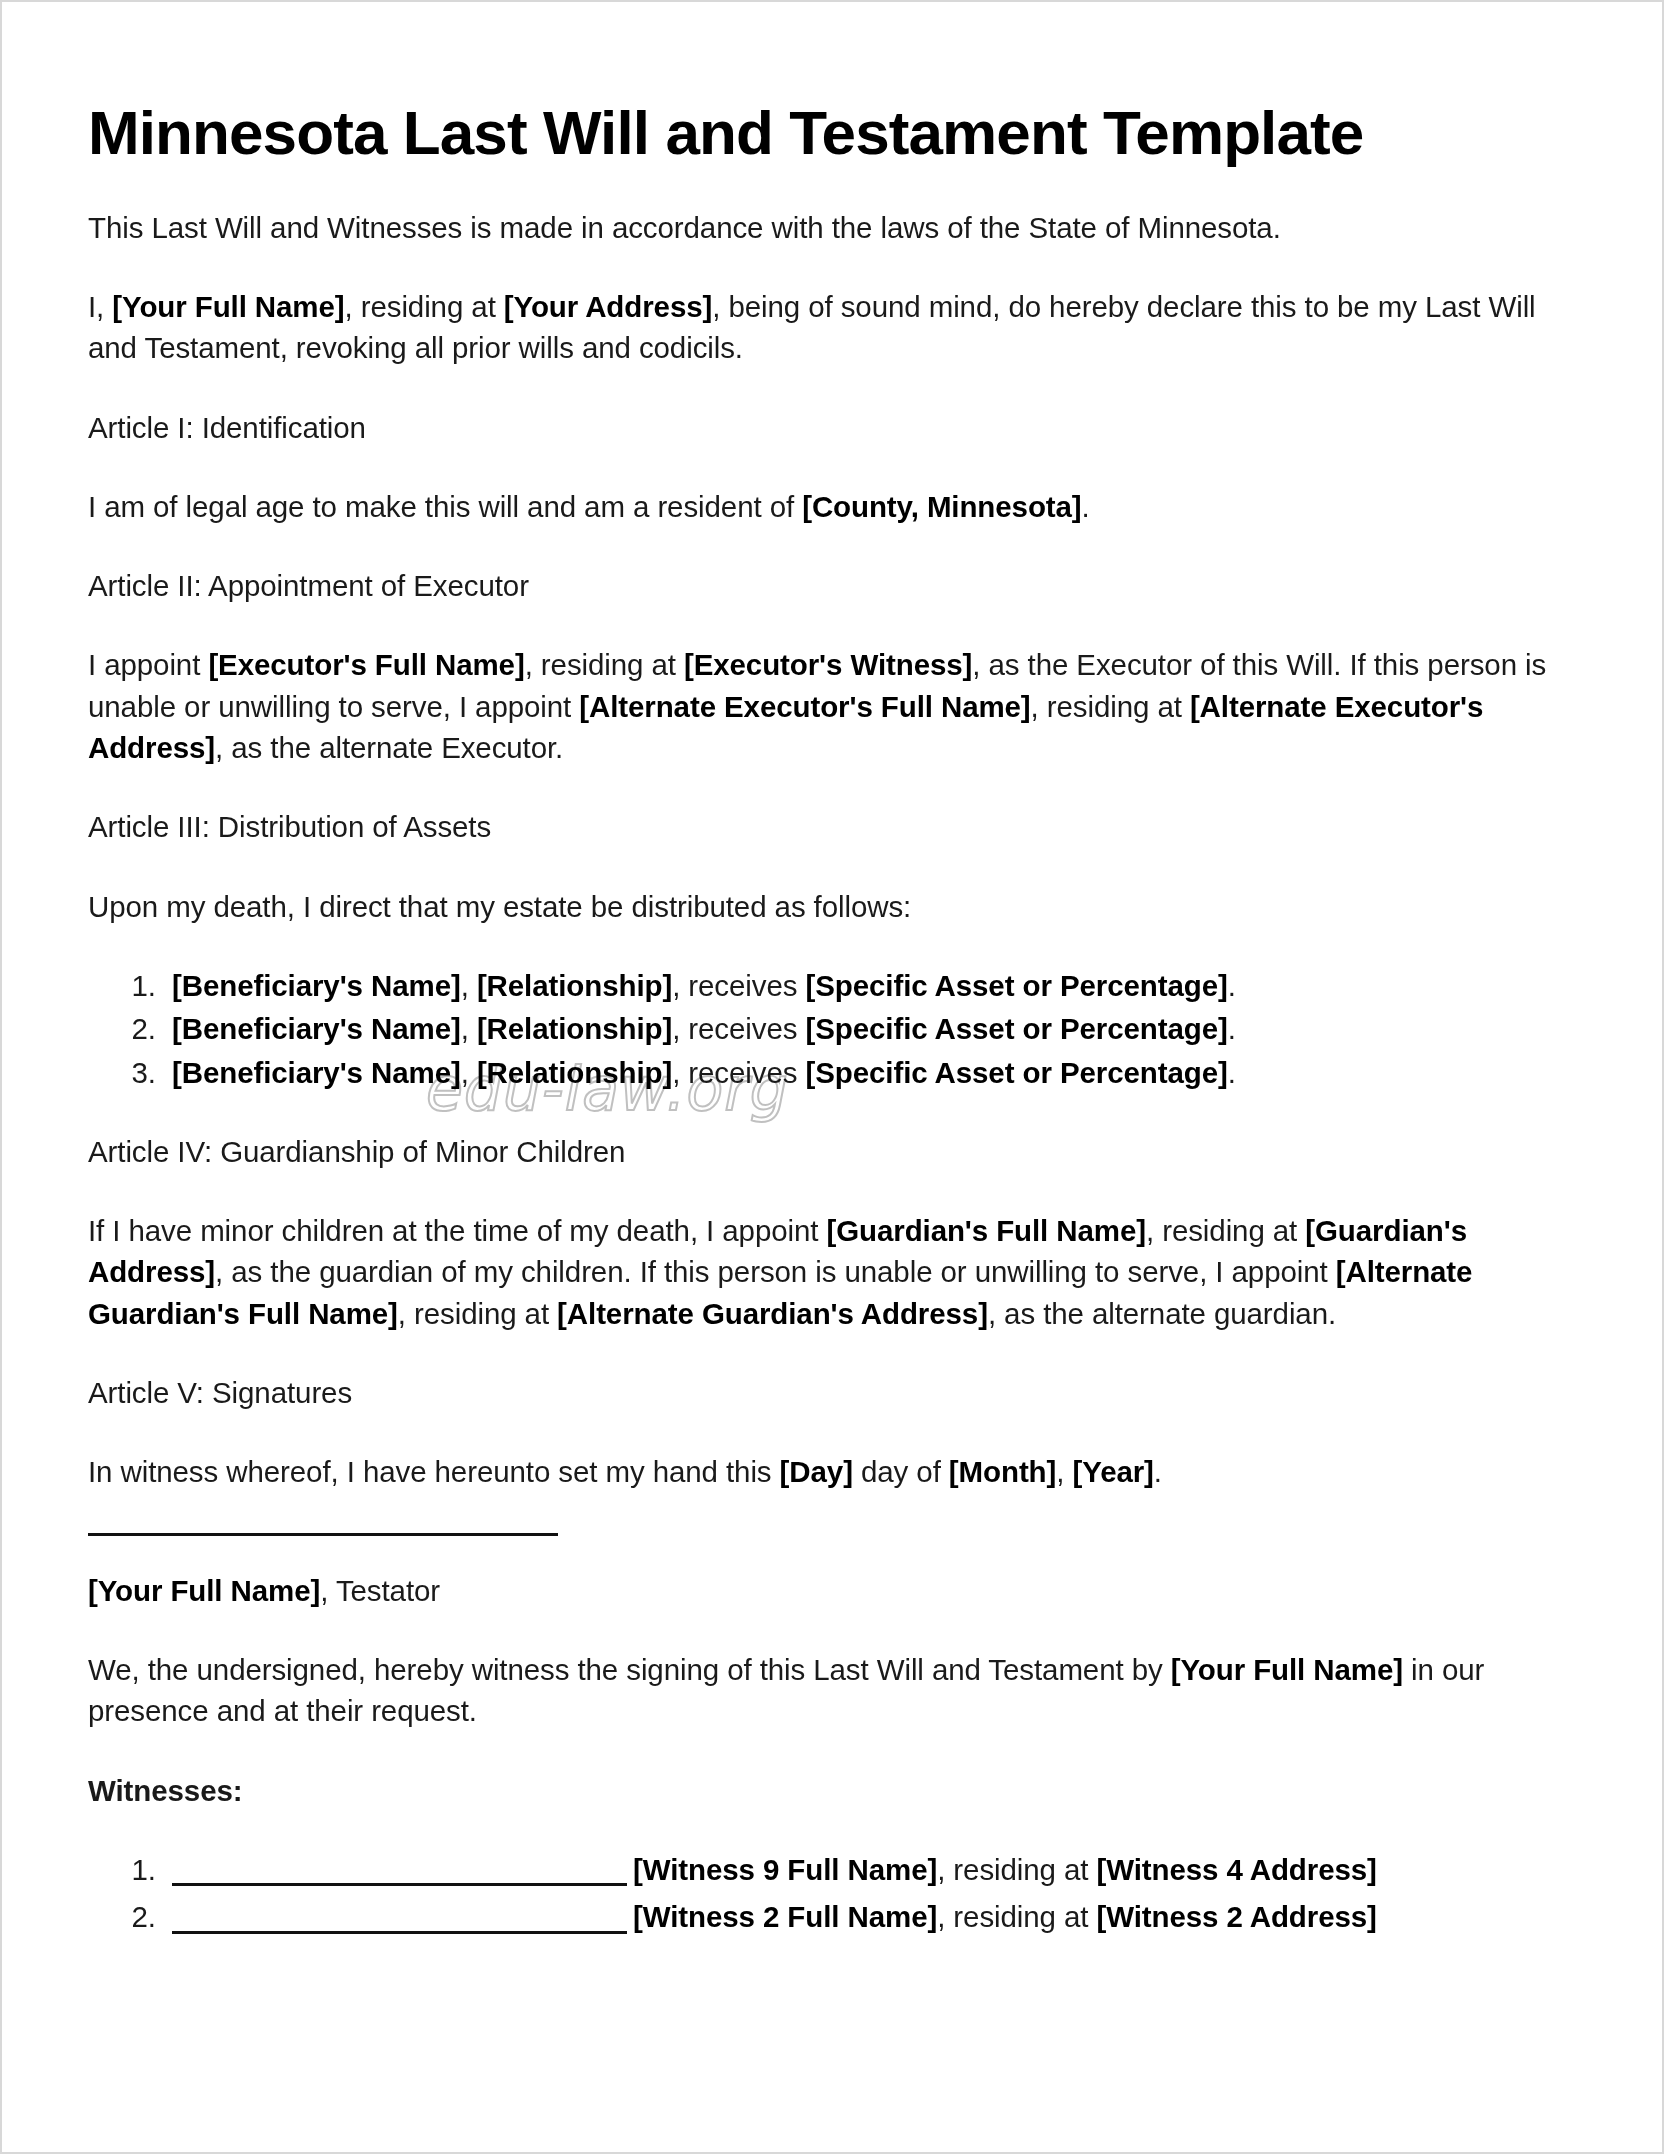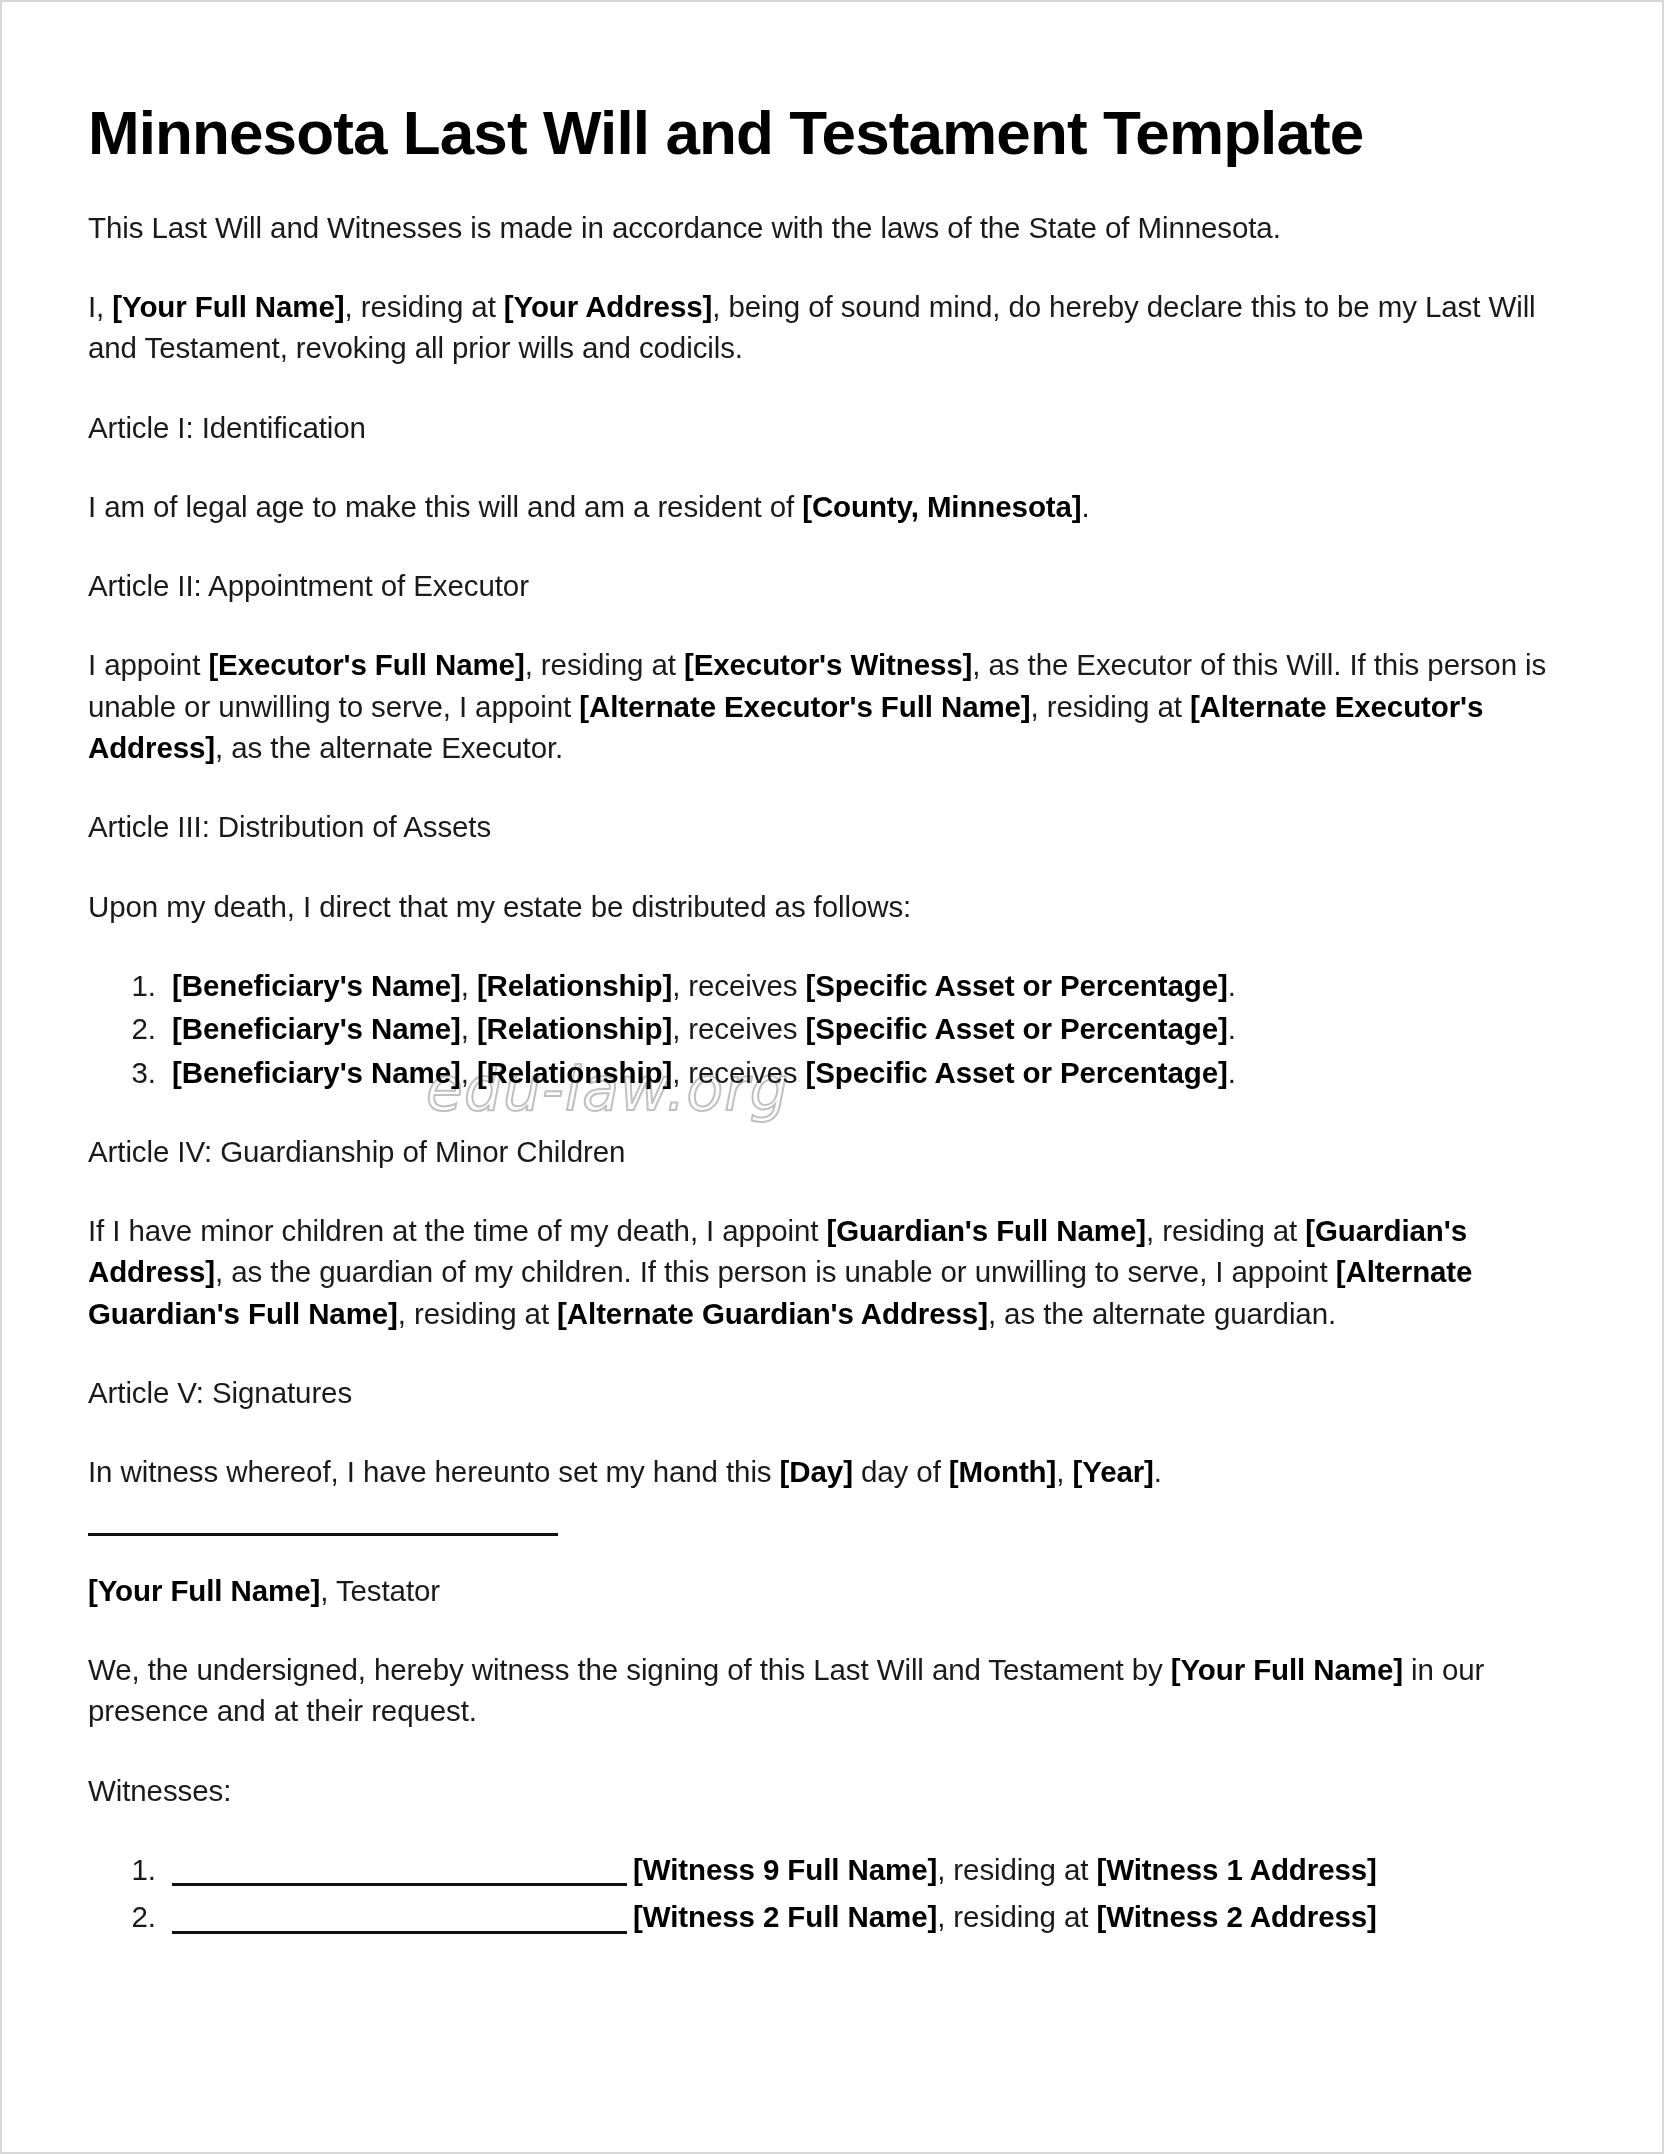--- a/index.html
+++ b/index.html
@@ -88,21 +88,21 @@
     font-size: 60px;
     letter-spacing: 1px;
     color: transparent;
     -webkit-text-stroke: 2px rgba(140,140,140,0.55);
     font-family: "DejaVu Sans", sans-serif;
     white-space: nowrap;
     pointer-events: none;
     user-select: none;
     font-style: italic;
   }
-  .sp-small { margin-bottom: 34px; }
+  .sp-small { margin-bottom: 34px; font-weight: bold; }
 </style>
 </head>
 <body>
 
 <div class="page">
 
   <div class="watermark">edu-law.org</div>
 
   <div class="content">
 
@@ -140,18 +140,18 @@
 
     <div class="sigline"></div>
 
     <p class="para"><b>[Your Full Name]</b><span>, Testator</span></p>
 
     <p class="para"><span>We, the undersigned, hereby witness the signing of this Last Will and Testament by </span><b>[Your Full Name]</b><span> in our presence and at their request.</span></p>
 
     <p class="para sp-small">Witnesses:</p>
 
     <ol class="witness-list">
-      <li><span class="fill"></span><b>[Witness 9 Full Name]</b><span>, residing at </span><b>[Witness 1 Address]</b></li>
+      <li><span class="fill"></span><b>[Witness 9 Full Name]</b><span>, residing at </span><b>[Witness 4 Address]</b></li>
       <li><span class="fill"></span><b>[Witness 2 Full Name]</b><span>, residing at </span><b>[Witness 2 Address]</b></li>
     </ol>
 
   </div>
 </div>
 
 </body></html>

